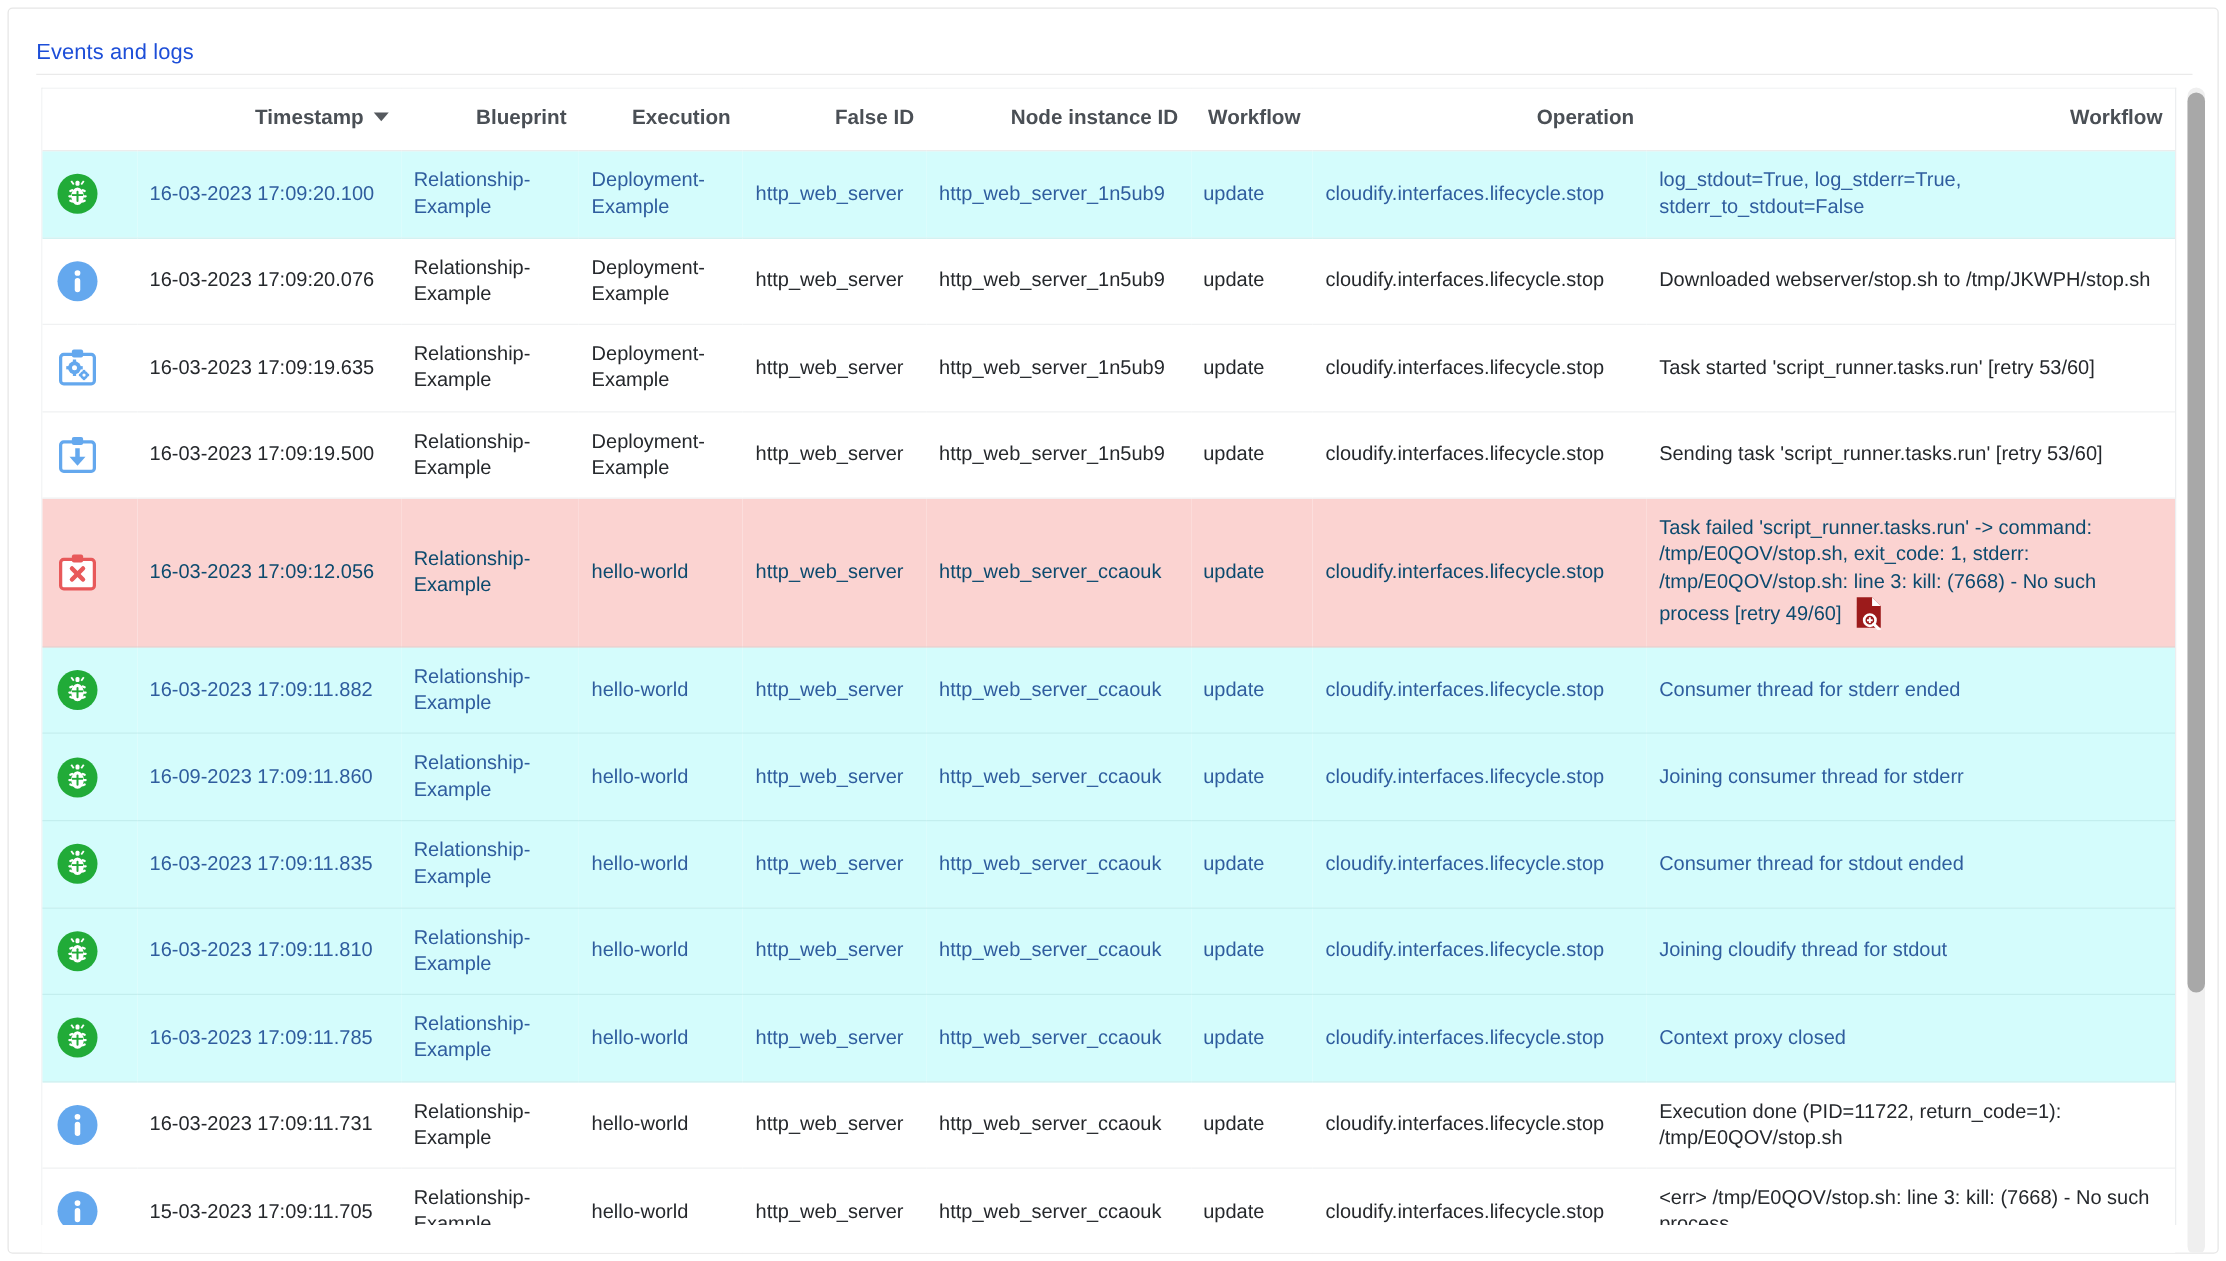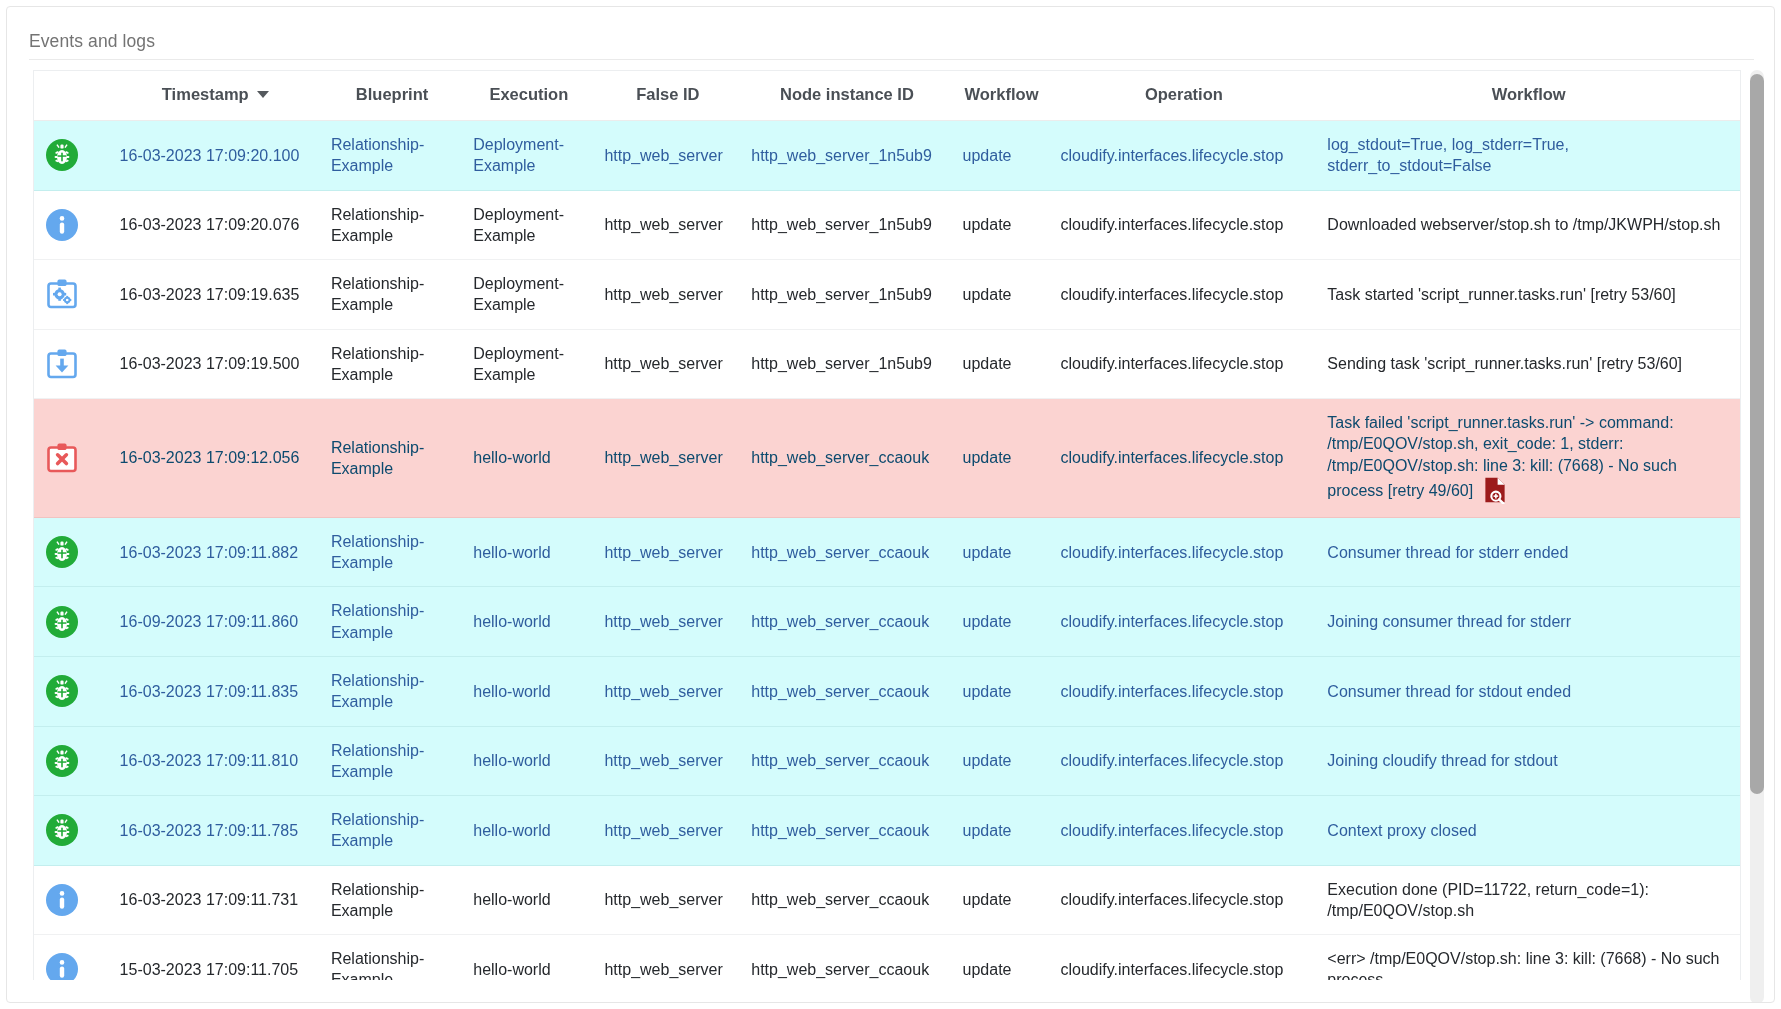--- a/index.html
+++ b/index.html
@@ -16,21 +16,21 @@
     width: 1769px; height: 997px;
     background: #ffffff;
     border: 1px solid #e6e6e6;
     border-radius: 4px;
     overflow: hidden;
   }
   .panel-title {
     position: absolute;
     left: 22px; top: 24px;
     font-size: 17.5px;
-    color: #737373;
+    color: #1d4ed8;
     letter-spacing: .1px;
   }
   .title-rule {
     position: absolute;
     left: 22px; top: 52px;
     width: 1725px; height: 1px;
     background: #eaeaea;
   }
   .table-wrap {
     position: absolute;
@@ -44,21 +44,21 @@
     border: 1px solid #eceef0;
     border-bottom: none;
     background: #fff;
   }
   table.events {
     width: 100%;
     border-collapse: collapse;
     table-layout: fixed;
   }
   table.events th {
-    text-align: center;
+    text-align: right;
     font-size: 16.5px;
     font-weight: bold;
     color: #4a4f55;
     padding: 14px 10px 16px 10px;
     border-bottom: 1px solid #ececec;
     vertical-align: middle;
     white-space: nowrap;
     background: #fff;
   }
   table.events td {

